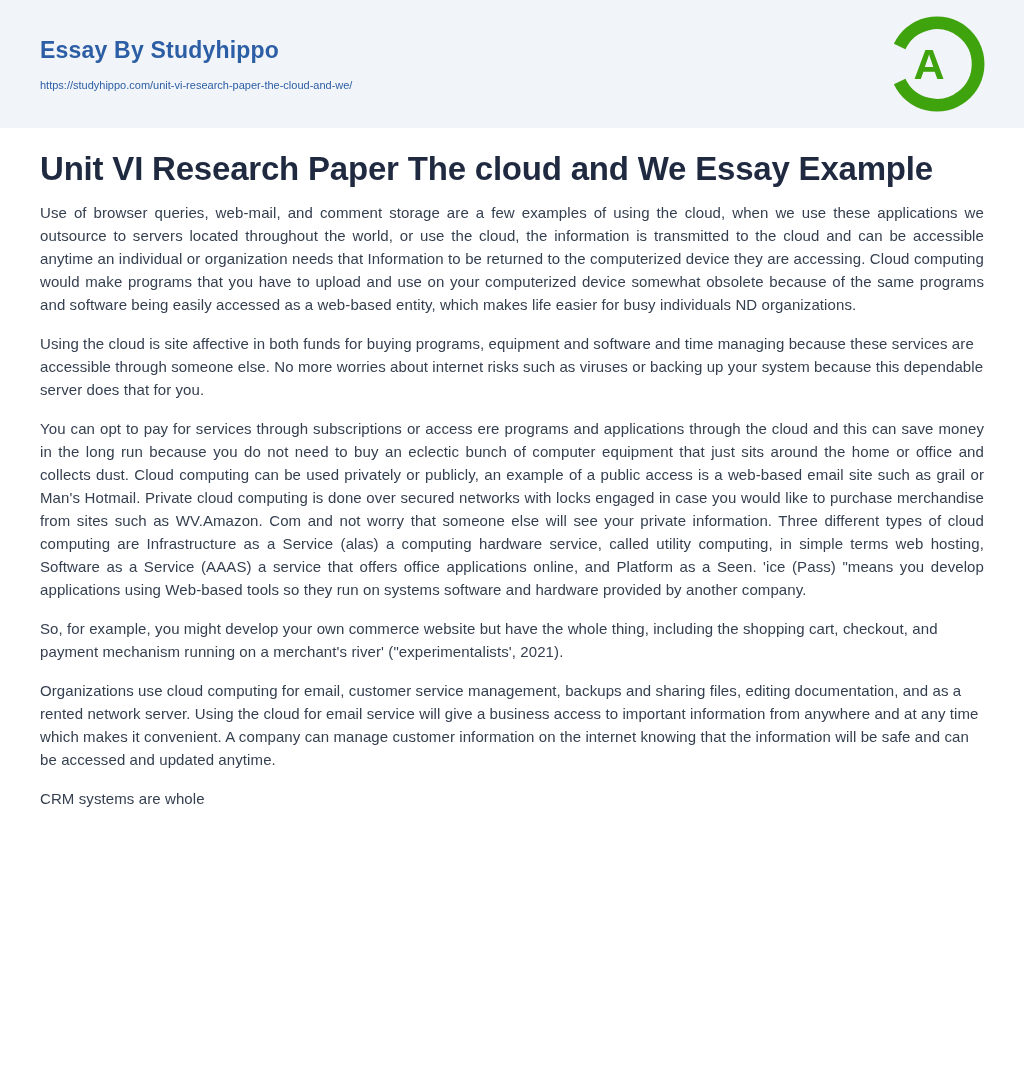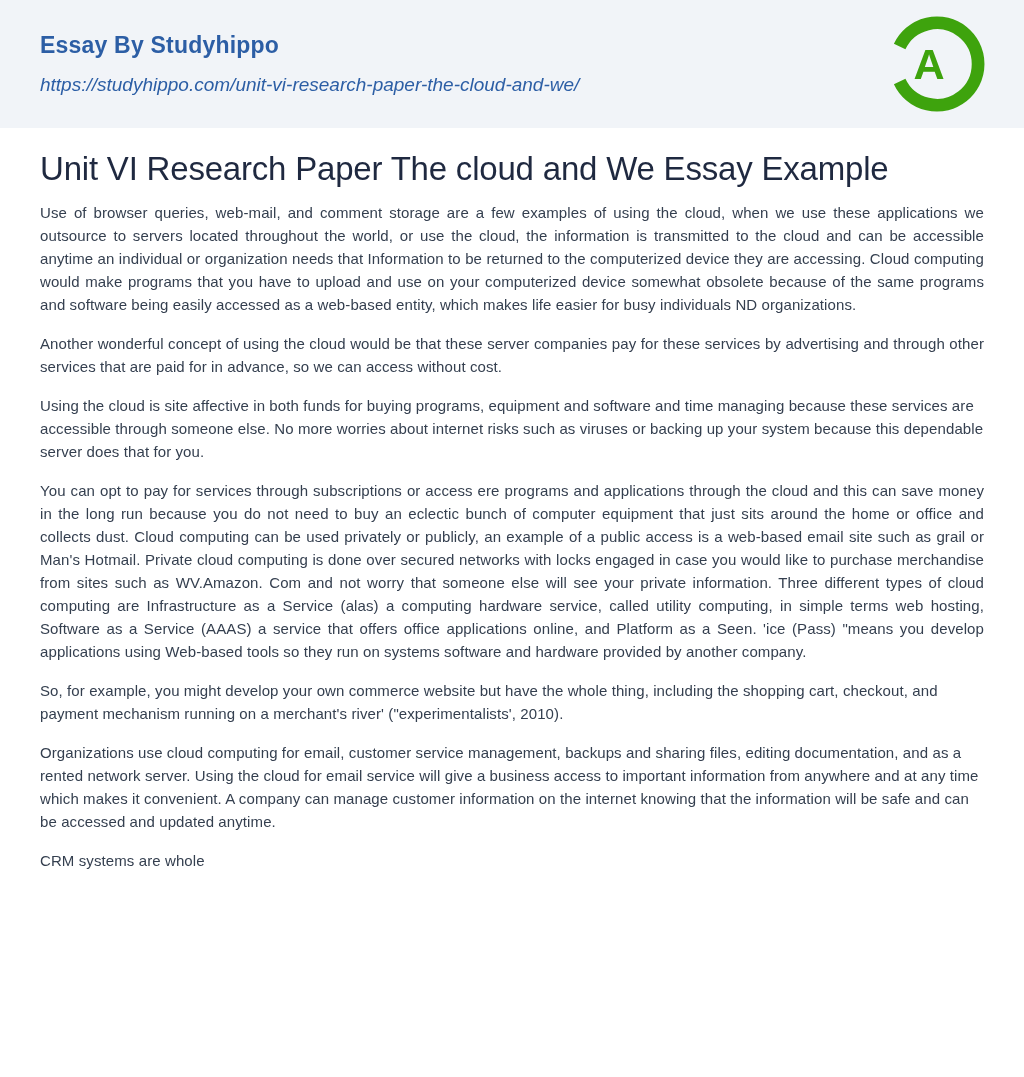--- a/index.html
+++ b/index.html
@@ -29,38 +29,37 @@
   .site-header-left{display:flex;flex-direction:column;}
   .site-title{
     color:var(--accent-blue);
     font-size:23px;
     font-weight:700;
     letter-spacing:.2px;
     margin-bottom:15px;
   }
   .site-url{
     color:var(--accent-blue);
-    font-size:19px;
+    font-size:11px;
     font-weight:400;
     text-decoration:none;
-    font-style:italic;
   }
   .logo{width:98px;height:98px;display:block;}
   .logo-letter{
     font-family:"Liberation Sans",sans-serif;
     font-weight:700;
   }
   .content{
     padding:22px 40px 0 40px;
   }
   .essay-title{
     color:var(--title-color);
     font-size:33px;
     line-height:1.14;
-    font-weight:400;
+    font-weight:700;
     letter-spacing:-.2px;
     margin-bottom:13px;
   }
   .essay-body p{
     color:var(--body-text);
     font-size:15px;
     line-height:23px;
     margin-bottom:16px;
     letter-spacing:.1px;
   }
@@ -81,22 +80,21 @@
       <path d="M 11.9 32.2 A 42 42 0 1 1 11.9 67.8" fill="none" stroke="#3ea30d" stroke-width="13" stroke-linecap="butt"></path>
       <text x="42" y="65" text-anchor="middle" font-size="44" class="logo-letter" fill="#3ea30d">A</text>
     </svg>
   </header>
 
   <main class="content">
     <h1 class="essay-title">Unit VI Research Paper The cloud and We Essay Example</h1>
 
     <div class="essay-body" id="essay-body">
         <p class="justify">Use of browser queries, web-mail, and comment storage are a few examples of using the cloud, when we use these applications we outsource to servers located throughout the world, or use the cloud, the information is transmitted to the cloud and can be accessible anytime an individual or organization needs that Information to be returned to the computerized device they are accessing. Cloud computing would make programs that you have to upload and use on your computerized device somewhat obsolete because of the same programs and software being easily accessed as a web-based entity, which makes life easier for busy individuals ND organizations.</p>
-        <p class="justify">Another wonderful concept of using the cloud would be that these server companies pay for these services by advertising and through other services that are paid for in advance, so we can access without cost.</p>
         <p>Using the cloud is site affective in both funds for buying programs, equipment and software and time managing because these services are accessible through someone else. No more worries about internet risks such as viruses or backing up your system because this dependable server does that for you.</p>
         <p class="justify">You can opt to pay for services through subscriptions or access ere programs and applications through the cloud and this can save money in the long run because you do not need to buy an eclectic bunch of computer equipment that just sits around the home or office and collects dust. Cloud computing can be used privately or publicly, an example of a public access is a web-based email site such as grail or Man's Hotmail. Private cloud computing is done over secured networks with locks engaged in case you would like to purchase merchandise from sites such as WV.Amazon. Com and not worry that someone else will see your private information. Three different types of cloud computing are Infrastructure as a Service (alas) a computing hardware service, called utility computing, in simple terms web hosting, Software as a Service (AAAS) a service that offers office applications online, and Platform as a Seen. 'ice (Pass) "means you develop applications using Web-based tools so they run on systems software and hardware provided by another company.</p>
-        <p>So, for example, you might develop your own commerce website but have the whole thing, including the shopping cart, checkout, and payment mechanism running on a merchant's river' ("experimentalists', 2010).</p>
+        <p>So, for example, you might develop your own commerce website but have the whole thing, including the shopping cart, checkout, and payment mechanism running on a merchant's river' ("experimentalists', 2021).</p>
         <p>Organizations use cloud computing for email, customer service management, backups and sharing files, editing documentation, and as a rented network server. Using the cloud for email service will give a business access to important information from anywhere and at any time which makes it convenient. A company can manage customer information on the internet knowing that the information will be safe and can be accessed and updated anytime.</p>
         <p>CRM systems are whole</p>
       </div>
   </main>
 
 </div>
 
 </body></html>

